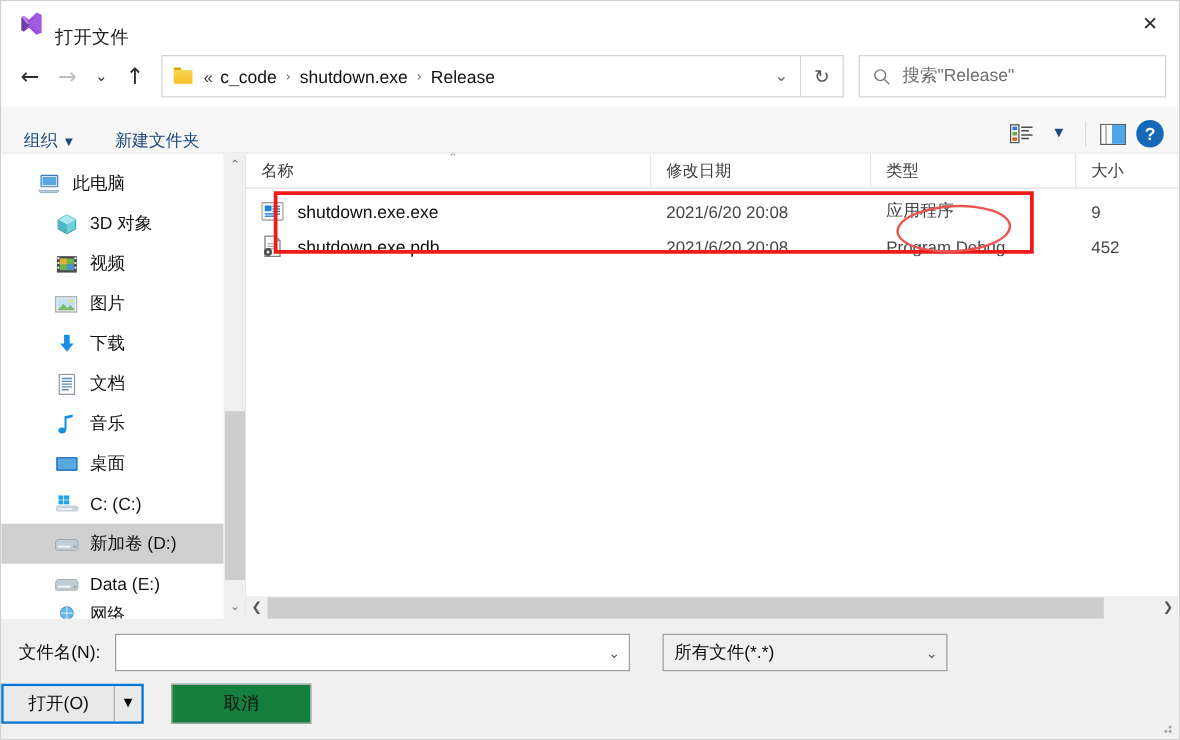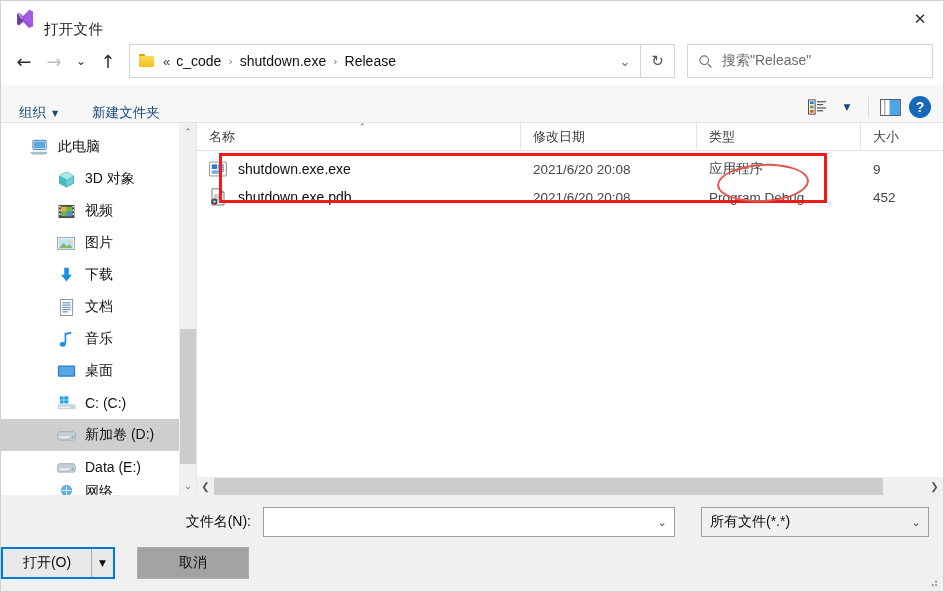--- a/index.html
+++ b/index.html
@@ -193,21 +193,21 @@
     position: relative;
   }
   .sidebar {
     flex: 1 1 auto;
     padding-top: 8px;
     overflow: hidden;
   }
   .nav-item {
     height: 32px;
     display: flex; align-items: center;
-    padding-left: 55px;
+    padding-left: 42px;
     font-size: 14px;
     color: #121212;
     cursor: default;
     white-space: nowrap;
   }
   .nav-item.selected { background: #cfcfcf; }
   .nav-item .ni-icon {
     width: 20px; height: 18px;
     margin-right: 9px;
     flex: 0 0 20px;
@@ -319,21 +319,20 @@
   
   .footer {
     flex: 0 0 96px;
     background: #f0f0f0;
     position: relative;
     padding: 0;
   }
   .fn-row {
     display: flex; align-items: center;
     padding: 12px 14px 0 14px;
-    justify-content: flex-end;
   }
   .fn-label {
     font-size: 14px; color: #0b0b0b;
     margin-right: 12px;
     white-space: nowrap;
   }
   .combo {
     height: 30px;
     background: #fff;
     border: 1px solid #9e9e9e;
@@ -381,21 +380,21 @@
     width: 22px;
     border-left: 1px solid #adadad;
     display: flex; align-items: center; justify-content: center;
     font-size: 9px; color: #0b0b0b;
     background: #e9e9e9;
     font-family: "DejaVu Sans", sans-serif;
   }
   .cancel-btn {
     width: 112px; height: 32px;
     border: 1px solid #adadad;
-    background: #a3a3a3;
+    background: #15803d;
     display: flex; align-items: center; justify-content: center;
     font-size: 14px; color: #0b0b0b;
     cursor: default;
   }
   .grip {
     position: absolute;
     right: 4px; bottom: 3px;
     width: 12px; height: 12px;
   }
 

